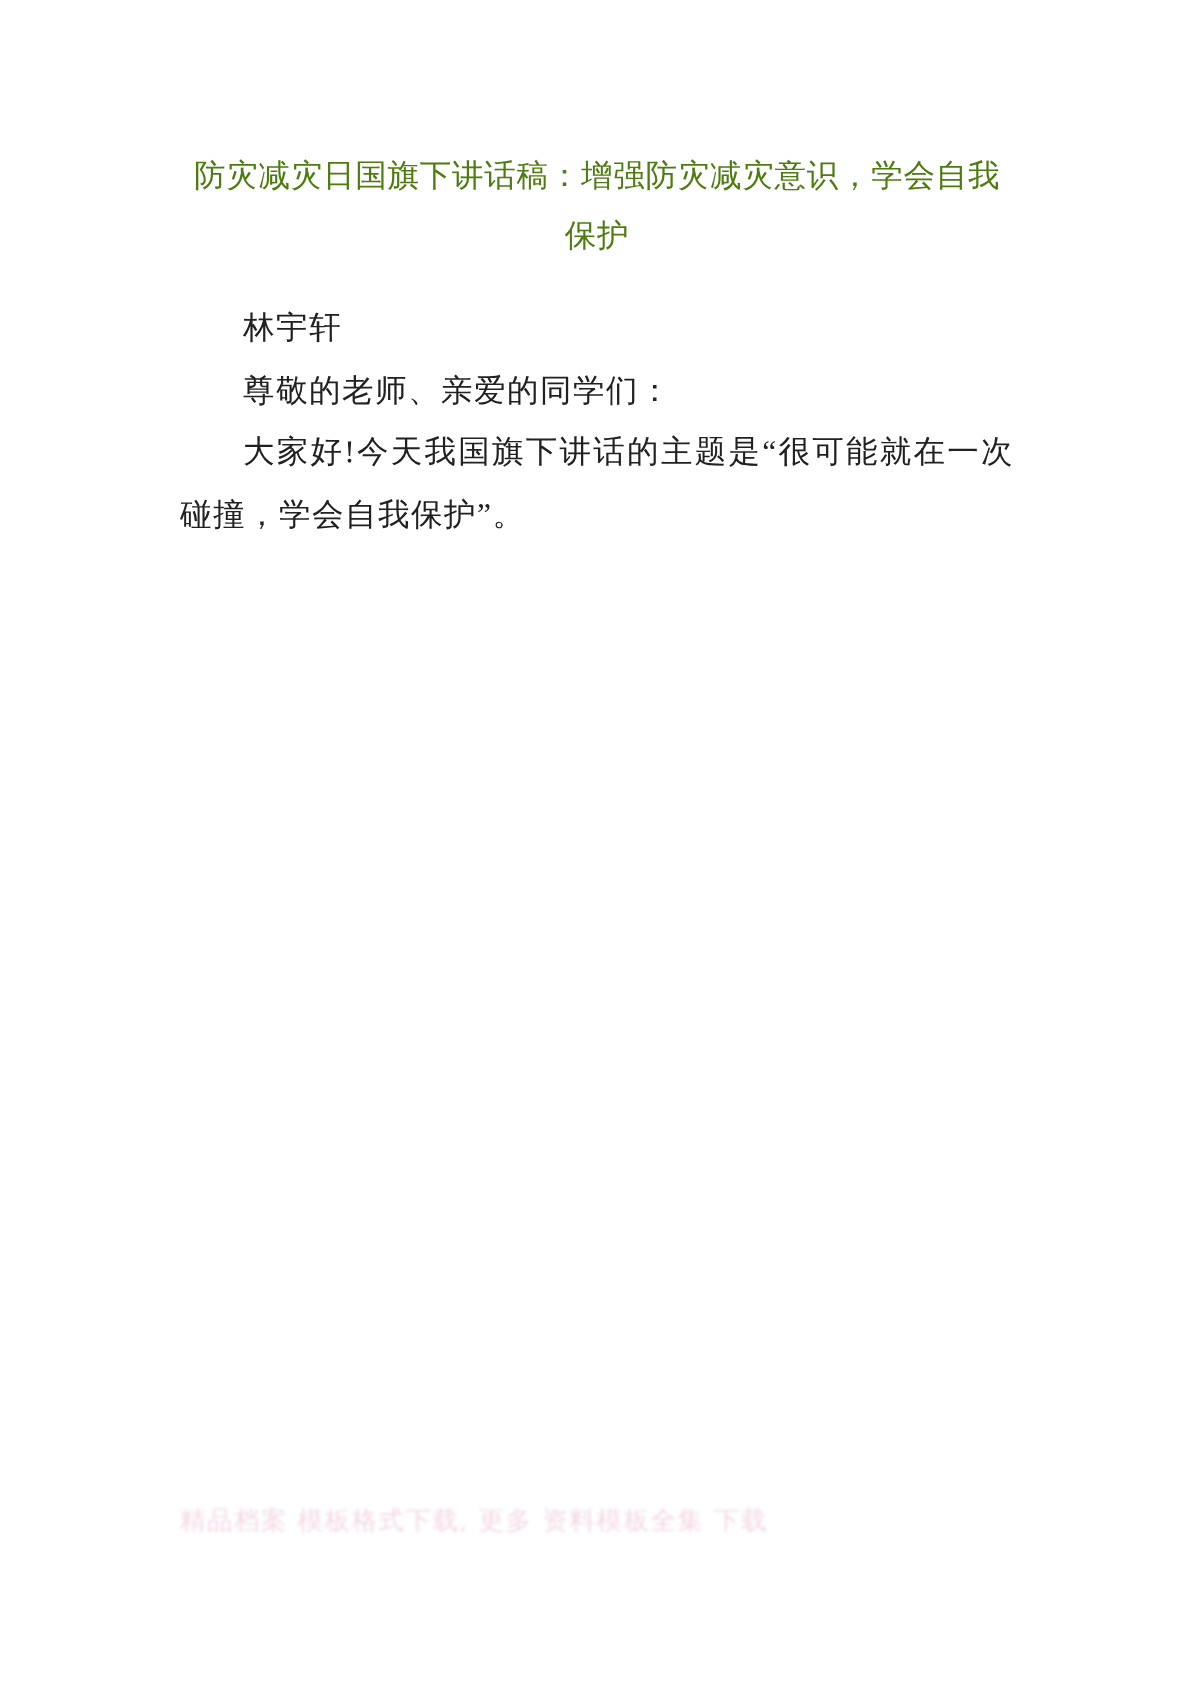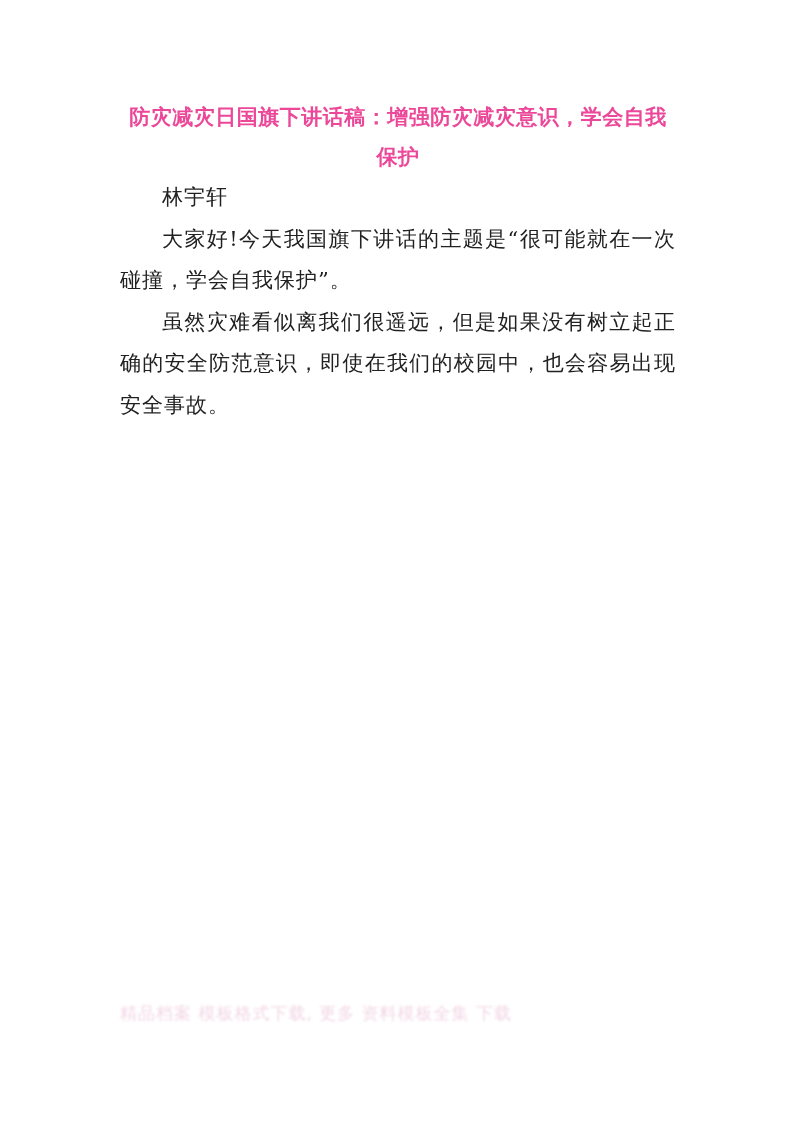--- a/index.html
+++ b/index.html
@@ -18,28 +18,29 @@
   }
   .content {
     position: absolute;
     left: 120px;
     top: 0;
     width: 556px;
   }
   .doc-title {
     margin-top: 97px;
     font-size: 21px;
-    font-weight: bold;
+    font-weight: normal;
     line-height: 40px;
     letter-spacing: 0.5px;
     text-align: center;
-    color: #ec4899;
+    color: #4d7c0f;
   }
   .paragraphs {
-    margin-top: 0;
+    margin-top: 21px;
+    font-family: Liberation Serif, serif;
   }
   .paragraphs p {
     margin: 0;
     font-size: 21px;
     line-height: 41.6px;
     letter-spacing: 1px;
     text-align: justify;
     text-justify: inter-ideograph;
     text-indent: 2em;
     color: #212121;
@@ -59,18 +60,18 @@
 </style>
 </head>
 <body>
 
 <div class="page">
   <div class="content">
     <div class="doc-title">防灾减灾日国旗下讲话稿：增强防灾减灾意识，学会自我保护</div>
     <div class="paragraphs">
       <p>林宇轩</p>
 
+    <p>尊敬的老师、亲爱的同学们：</p>
         <p>大家好!今天我国旗下讲话的主题是“很可能就在一次碰撞，学会自我保护”。</p>
-        <p>虽然灾难看似离我们很遥远，但是如果没有树立起正确的安全防范意识，即使在我们的校园中，也会容易出现安全事故。</p>
       </div>
   </div>
   <div class="watermark" style="color: rgb(242, 215, 229);">精品档案 模板格式下载, 更多 资料模板全集 下载</div>
 </div>
 
 </body></html>

